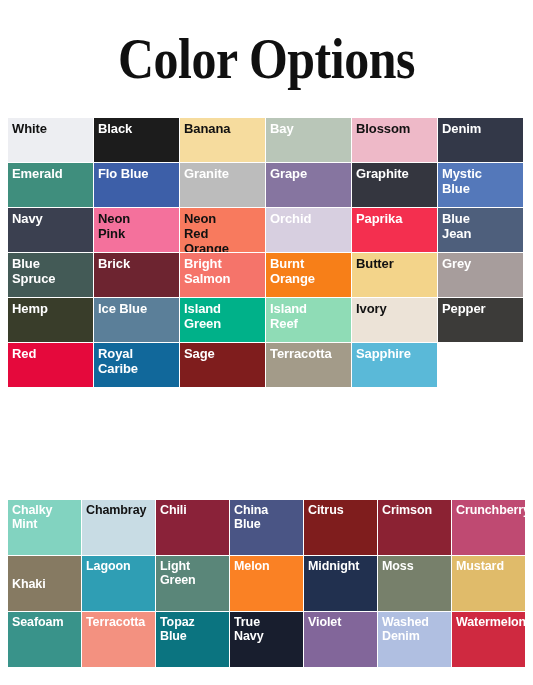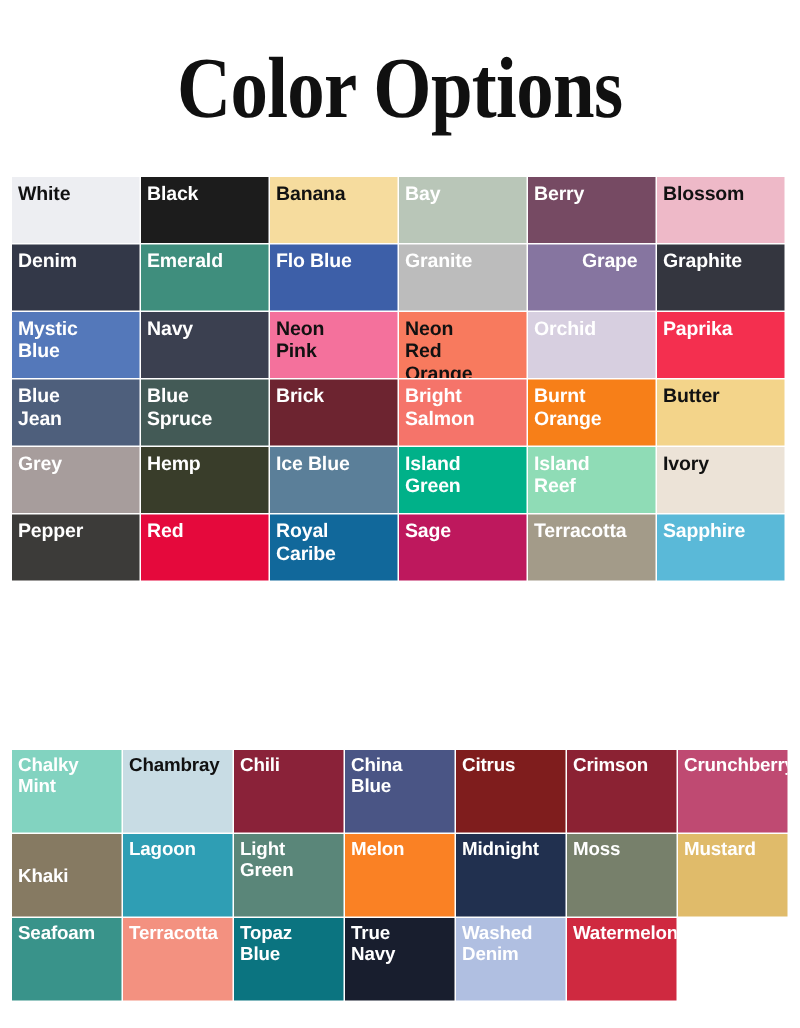--- a/index.html
+++ b/index.html
@@ -100,40 +100,37 @@
       </div>
       <div class="swatch" style="background: rgb(28, 28, 28);">
         <span class="label" style="color: rgb(255, 255, 255);">Black</span>
       </div>
       <div class="swatch" style="background: rgb(246, 220, 158);">
         <span class="label" style="color: rgb(17, 17, 17);">Banana</span>
       </div>
       <div class="swatch" style="background: rgb(185, 198, 184);">
         <span class="label" style="color: rgb(255, 255, 255);">Bay</span>
       </div>
-      <div class="swatch" style="background: rgb(118, 74, 99);">
-        <span class="label" style="color: rgb(255, 255, 255);">Berry</span>
-      </div>
       <div class="swatch" style="background: rgb(238, 185, 200);">
         <span class="label" style="color: rgb(17, 17, 17);">Blossom</span>
       </div>
       <div class="swatch" style="background: rgb(51, 56, 72);">
         <span class="label" style="color: rgb(255, 255, 255);">Denim</span>
       </div>
       <div class="swatch" style="background: rgb(63, 142, 125);">
         <span class="label" style="color: rgb(255, 255, 255);">Emerald</span>
       </div>
       <div class="swatch" style="background: rgb(61, 95, 168);">
         <span class="label" style="color: rgb(255, 255, 255);">Flo Blue</span>
       </div>
       <div class="swatch" style="background: rgb(188, 188, 188);">
         <span class="label" style="color: rgb(255, 255, 255);">Granite</span>
       </div>
       <div class="swatch" style="background: rgb(134, 117, 160);">
-        <span class="label" style="color: rgb(255, 255, 255); text-align: center;">Grape</span>
+        <span class="label" style="color: rgb(255, 255, 255);">Grape</span>
       </div>
       <div class="swatch" style="background: rgb(52, 54, 63);">
         <span class="label" style="color: rgb(255, 255, 255);">Graphite</span>
       </div>
       <div class="swatch" style="background: rgb(84, 120, 186);">
         <span class="label" style="color: rgb(255, 255, 255);">Mystic
 Blue</span>
       </div>
       <div class="swatch" style="background: rgb(59, 64, 80);">
         <span class="label" style="color: rgb(255, 255, 255);">Navy</span>
@@ -198,21 +195,21 @@
       <div class="swatch" style="background: rgb(60, 59, 57);">
         <span class="label" style="color: rgb(255, 255, 255);">Pepper</span>
       </div>
       <div class="swatch" style="background: rgb(229, 9, 60);">
         <span class="label" style="color: rgb(255, 255, 255);">Red</span>
       </div>
       <div class="swatch" style="background: rgb(17, 104, 155);">
         <span class="label" style="color: rgb(255, 255, 255);">Royal
 Caribe</span>
       </div>
-      <div class="swatch" style="background: #be185d;">
+      <div class="swatch" style="background: #7f1d1d;">
         <span class="label" style="color: rgb(255, 255, 255);">Sage</span>
       </div>
       <div class="swatch" style="background: rgb(163, 155, 137);">
         <span class="label" style="color: rgb(255, 255, 255);">Terracotta</span>
       </div>
       <div class="swatch" style="background: rgb(90, 185, 216);">
         <span class="label" style="color: rgb(255, 255, 255);">Sapphire</span>
       </div>
     </div>
 
@@ -269,20 +266,23 @@
         <span class="label" style="color: rgb(255, 255, 255);">Terracotta</span>
       </div>
       <div class="swatch" style="background: rgb(11, 116, 128);">
         <span class="label" style="color: rgb(255, 255, 255);">Topaz
 Blue</span>
       </div>
       <div class="swatch" style="background: rgb(24, 30, 46);">
         <span class="label" style="color: rgb(255, 255, 255);">True
 Navy</span>
       </div>
+      <div class="swatch" style="background: rgb(130, 102, 154);">
+        <span class="label" style="color: rgb(255, 255, 255);">Violet</span>
+      </div>
       <div class="swatch" style="background: rgb(176, 191, 225);">
         <span class="label" style="color: rgb(255, 255, 255);">Washed
 Denim</span>
       </div>
       <div class="swatch" style="background: rgb(207, 41, 64);">
         <span class="label" style="color: rgb(255, 255, 255);">Watermelon</span>
       </div>
     </div>
 
 </div>

